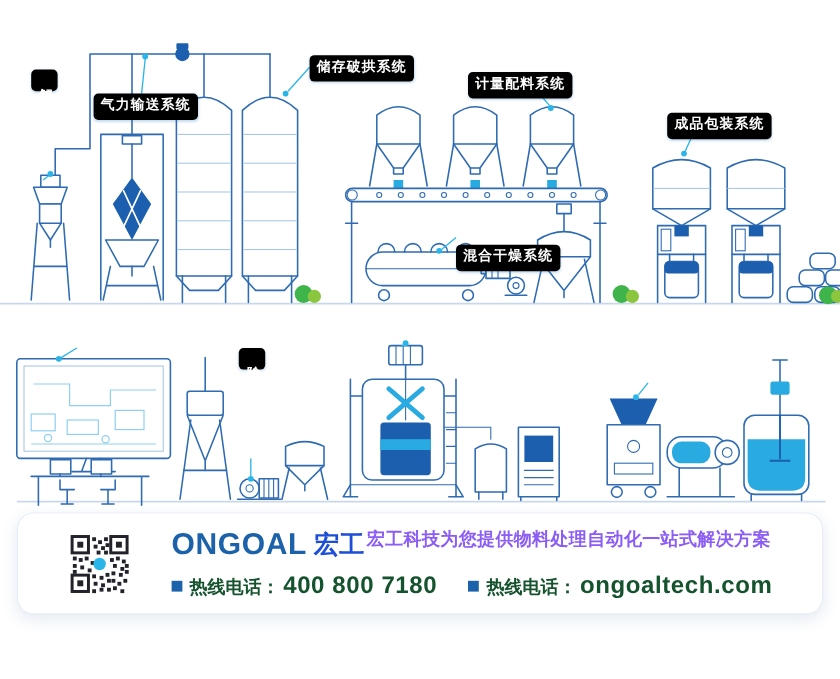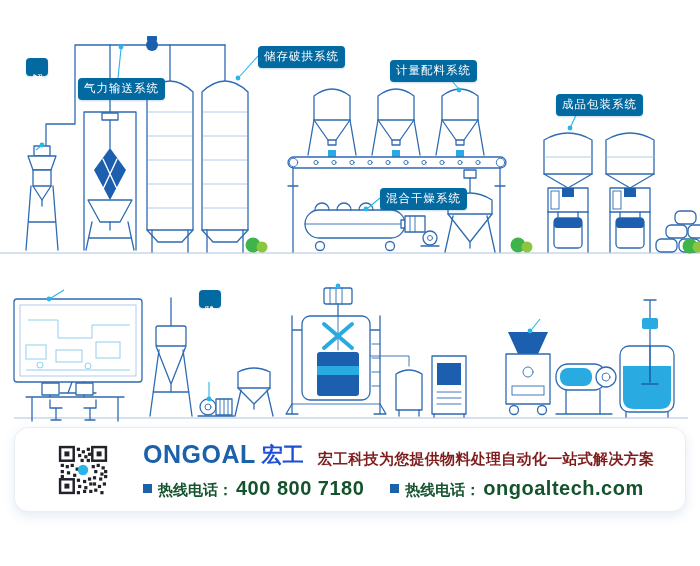--- a/index.html
+++ b/index.html
@@ -15,34 +15,34 @@
   .navy{fill:#1b5fae}
   .liq{fill:#29abe2}
   .cyandot{fill:#29b5e8}
   .ldr{fill:none;stroke:#29b5e8;stroke-width:1.1}
   .grd{stroke:#c9d7ea;stroke-width:1.3}
   .bsh1{fill:#3eb44a}.bsh2{fill:#8cc63f}
   .scr{fill:none;stroke:#8fd0f0;stroke-width:1}
   .ribbon{fill:none;stroke:#29abe2;stroke-width:4;stroke-linecap:round}
   .strap{fill:none;stroke:#fff;stroke-width:1.4;stroke-linecap:round}
   
-  .badge{position:absolute;z-index:3;background:#0369a1;color:#fff;font-size:11.5px;
-    font-weight:normal;letter-spacing:1px;line-height:1;padding:5px 6px;border-radius:4px;
+  .badge{position:absolute;z-index:3;background:#000000;color:#fff;font-size:11.5px;
+    font-weight:bold;letter-spacing:1px;line-height:1;padding:5px 6px;border-radius:4px;
     white-space:nowrap;box-shadow:0 1px 2px rgba(30,120,190,.25)}
   .badge.v{writing-mode:vertical-rl;text-orientation:upright;letter-spacing:1px;padding:6px 5px}
   
   .footer{position:absolute;left:14px;top:427px;width:672px;height:85px;background:#fff;
     border:1px solid #e9eef6;border-radius:14px;box-shadow:0 4px 12px rgba(40,90,160,.12);
     display:flex;align-items:center;padding:0 20px 0 42px;gap:34px;z-index:2}
   .qr{width:52px;height:52px;flex:0 0 auto}
   .f-col{display:flex;flex-direction:column;gap:8px}
-  .f-row1{display:flex;align-items:flex-end}
+  .f-row1{display:flex;align-items:flex-start}
   .brand-en{color:#1b62ab;font-weight:bold;font-size:25px;letter-spacing:.5px}
   .brand-cn{color:#1d4ed8;font-weight:bold;font-size:21px;margin-left:6px}
-  .tagline{color:#7f1d1d;font-weight:bold;font-size:15px;margin-left:14px;letter-spacing:.3px}
+  .tagline{color:#8b5cf6;font-weight:bold;font-size:15px;margin-left:2px;letter-spacing:.3px}
   .f-row2{display:flex;align-items:baseline;color:#14532d}
   .sq{width:9px;height:9px;background:#1b62ab;display:inline-block;margin-right:6px;align-self:center}
   .c-label{font-size:15px;font-weight:bold}
   .c-value{font-size:20px;font-weight:bold;margin-left:3px;letter-spacing:.5px}
   .gapx{width:26px}
 </style>
 </head>
 <body>
 
 <div class="stage">
@@ -302,21 +302,21 @@
       <path class="ldr" d="M540,319 L532,329"></path>
         <circle class="cyandot" cx="530" cy="331" r="2.4"></circle>
     </g>
   </svg>
 
   <div class="badge v" style="left:26px;top:58px">解包投料系统</div>
   <div class="badge" style="left:78px;top:78px">气力输送系统</div>
   <div class="badge" style="left:258px;top:46px">储存破拱系统</div>
   <div class="badge" style="left:390px;top:60px">计量配料系统</div>
   <div class="badge" style="left:556px;top:94px">成品包装系统</div>
-  <div class="badge" style="left:380px;top:188px">混合干燥系统</div>
+  <div class="badge" style="left:380px;top:204px">混合干燥系统</div>
   <div class="badge v" style="left:199px;top:290px">除尘清洁系统</div>
 
   <div class="footer">
     <svg class="qr" viewBox="0 0 42 42">
       <rect width="42" height="42" fill="#fff"></rect>
       <g fill="none" stroke="#22222a" stroke-width="2">
         <rect x="2.5" y="2.5" width="11" height="11"></rect>
         <rect x="28.5" y="2.5" width="11" height="11"></rect>
         <rect x="2.5" y="28.5" width="11" height="11"></rect>
       </g>

